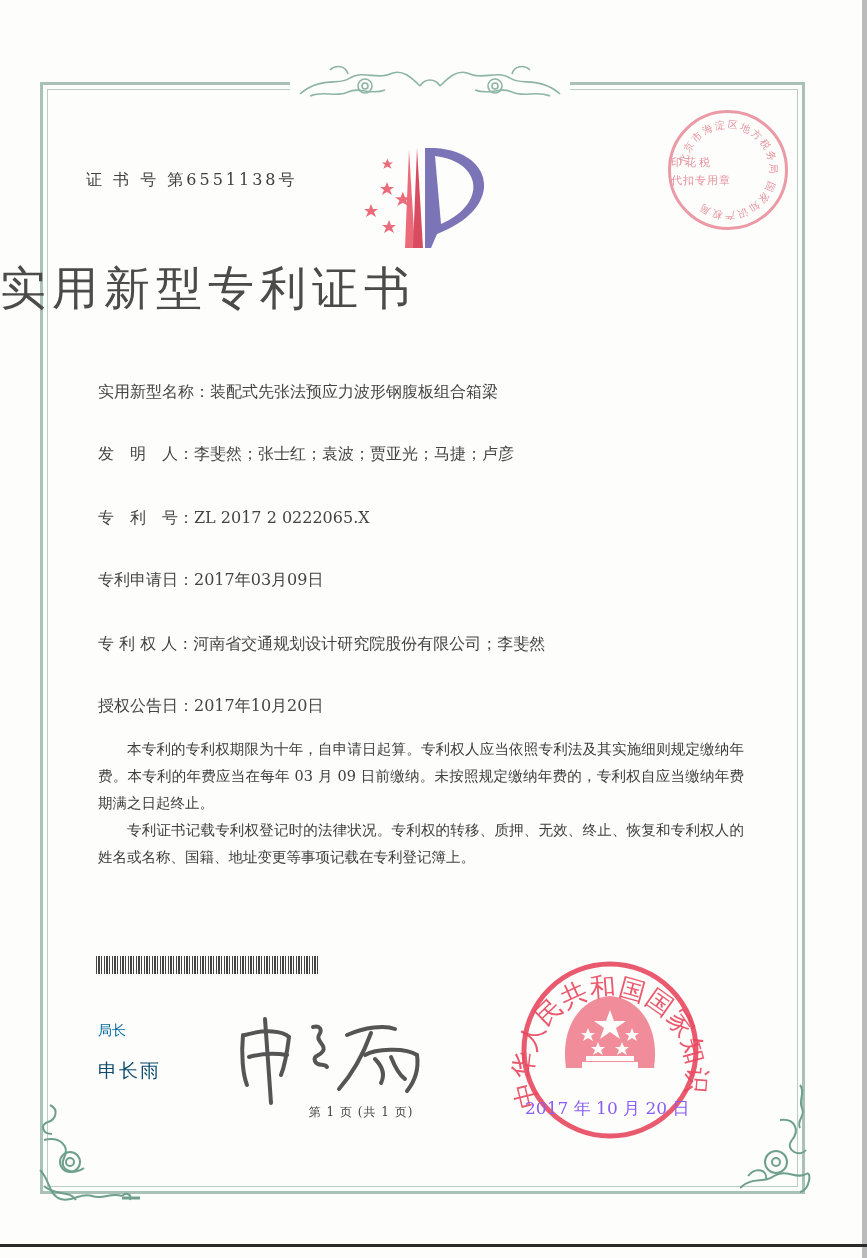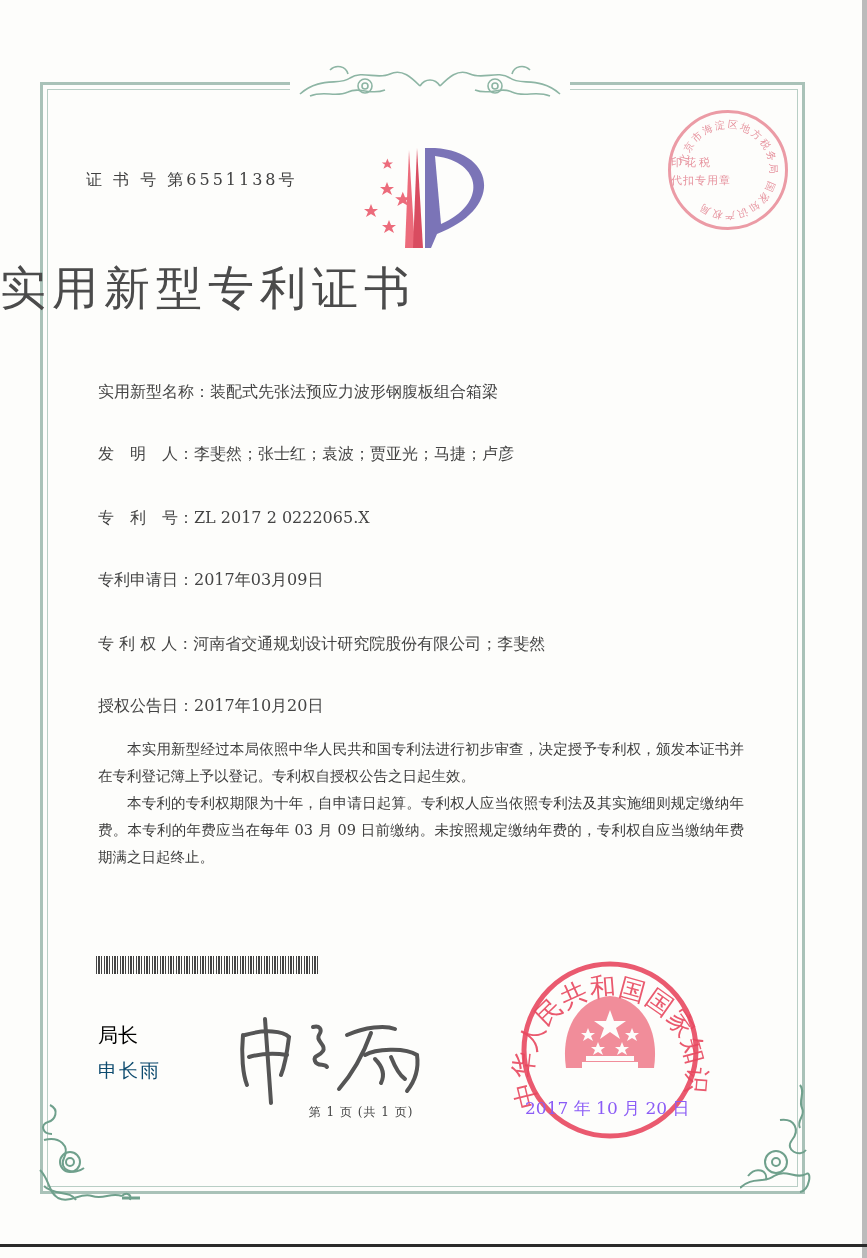--- a/index.html
+++ b/index.html
@@ -69,22 +69,22 @@
       position: absolute; left: 98px; width: 646px; top: 736px;
       font-size: 14.5px; line-height: 27px; color: #3d3d3d;
       text-align: justify;
     }
     .body-text p { margin: 0; text-indent: 2em; }
     .barcode {
       position: absolute; left: 96px; top: 956px; width: 222px; height: 18px;
       background: repeating-linear-gradient(90deg, #444 0 1px, transparent 1px 2px, #444 2px 4px, transparent 4px 5px, #444 5px 6px, transparent 6px 8px);
     }
     .director-title {
-      position: absolute; left: 98px; top: 1022px; font-size: 20px;
-      font-family: Liberation Sans, sans-serif; color: #000000;
+      position: absolute; left: 98px; top: 1022px; font-size: 14px;
+      font-family: Liberation Sans, sans-serif; color: #0369a1;
     }
     .director-name {
       position: absolute; left: 98px; top: 1058px; font-size: 19px;
       font-family: "DejaVu Sans", "Liberation Sans", sans-serif; color: #0c4a6e;
       letter-spacing: 2px;
     }
     .signature { position: absolute; left: 235px; top: 1005px; width: 195px; height: 100px; }
     .seal {
       position: absolute; left: 510px; top: 958px; width: 200px; height: 188px;
     }
@@ -196,22 +196,22 @@
   <span class="lbl">专利申请日：</span><span>2017年03月09日</span>
 </div>
 <div class="field f-holder">
   <span class="lbl">专 利 权 人：</span><span>河南省交通规划设计研究院股份有限公司；李斐然</span>
 </div>
 <div class="field f-pubdate">
   <span class="lbl">授权公告日：</span><span>2017年10月20日</span>
 </div>
 
 <div class="body-text">
-  <p>本实用新型经过本局依照中华人民共和国专利法进行初步审查，决定授予专利权，颁发本证书并在专利登记簿上予以登记。专利权自授权公告之日起生效。</p>
   <p>本专利的专利权期限为十年，自申请日起算。专利权人应当依照专利法及其实施细则规定缴纳年费。本专利的年费应当在每年 03 月 09 日前缴纳。未按照规定缴纳年费的，专利权自应当缴纳年费期满之日起终止。</p>
+  <p>专利证书记载专利权登记时的法律状况。专利权的转移、质押、无效、终止、恢复和专利权人的姓名或名称、国籍、地址变更等事项记载在专利登记簿上。</p>
 </div>
 
 <div class="barcode"></div>
 
 <div class="director-title">局长</div>
 <div class="director-name">申长雨</div>
 
 <svg class="signature" viewBox="0 0 195 100">
   <g fill="none" stroke="#555" stroke-width="4" stroke-linecap="round">
     <path d="M8 30 C6 50, 8 70, 12 80"></path>

